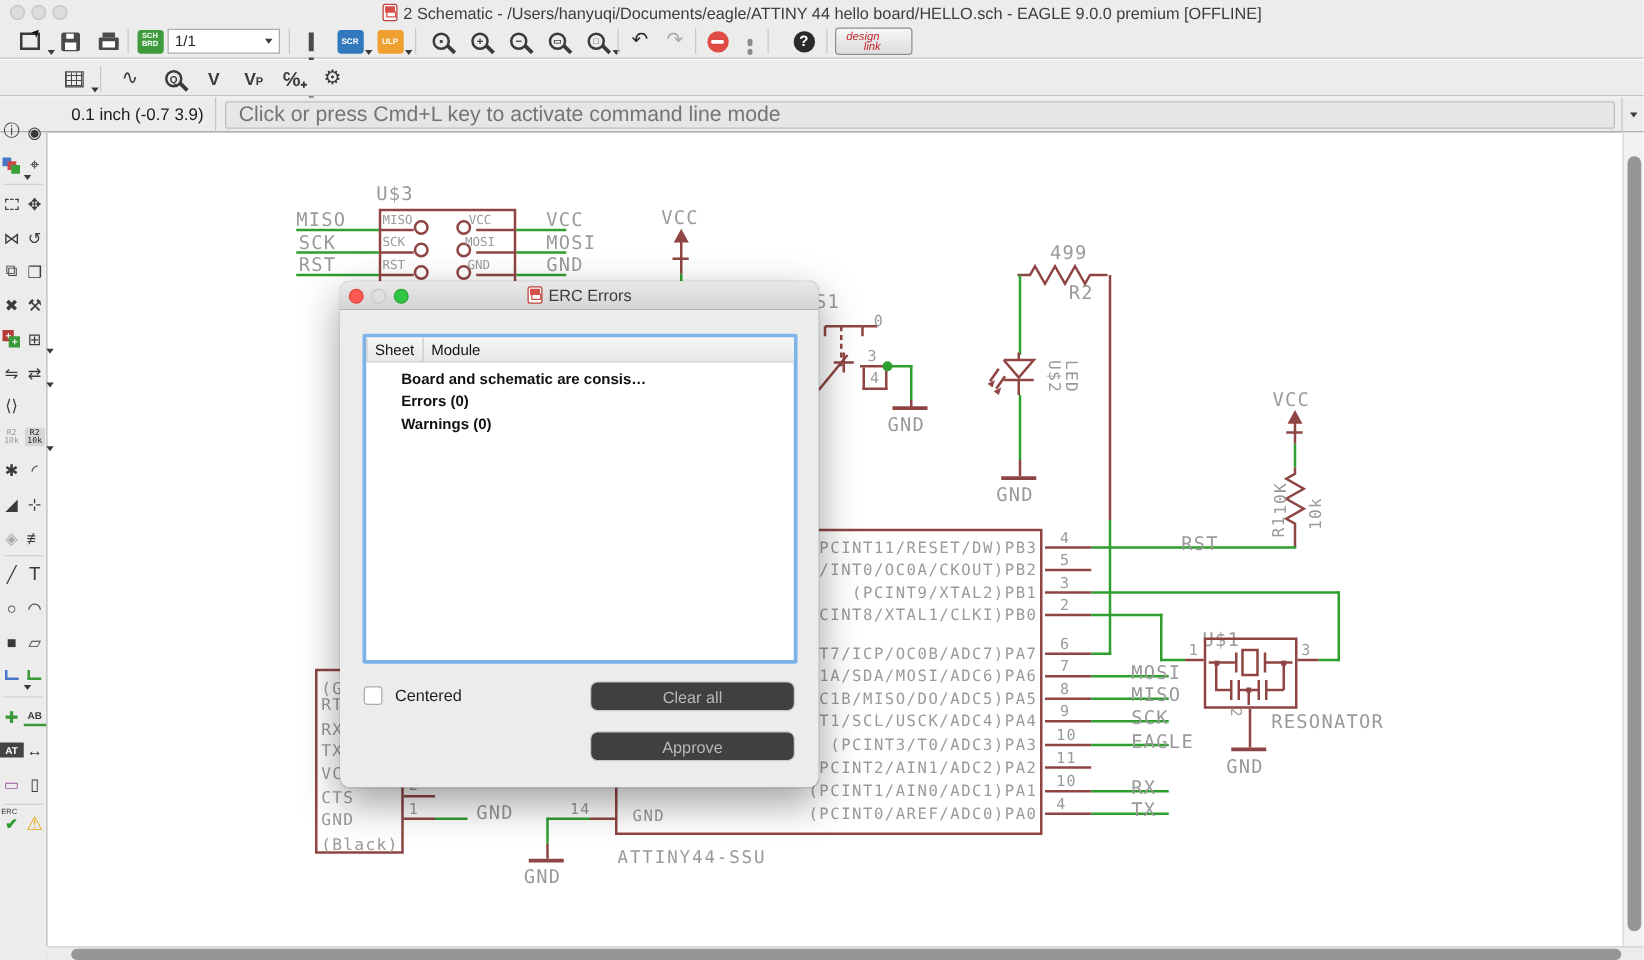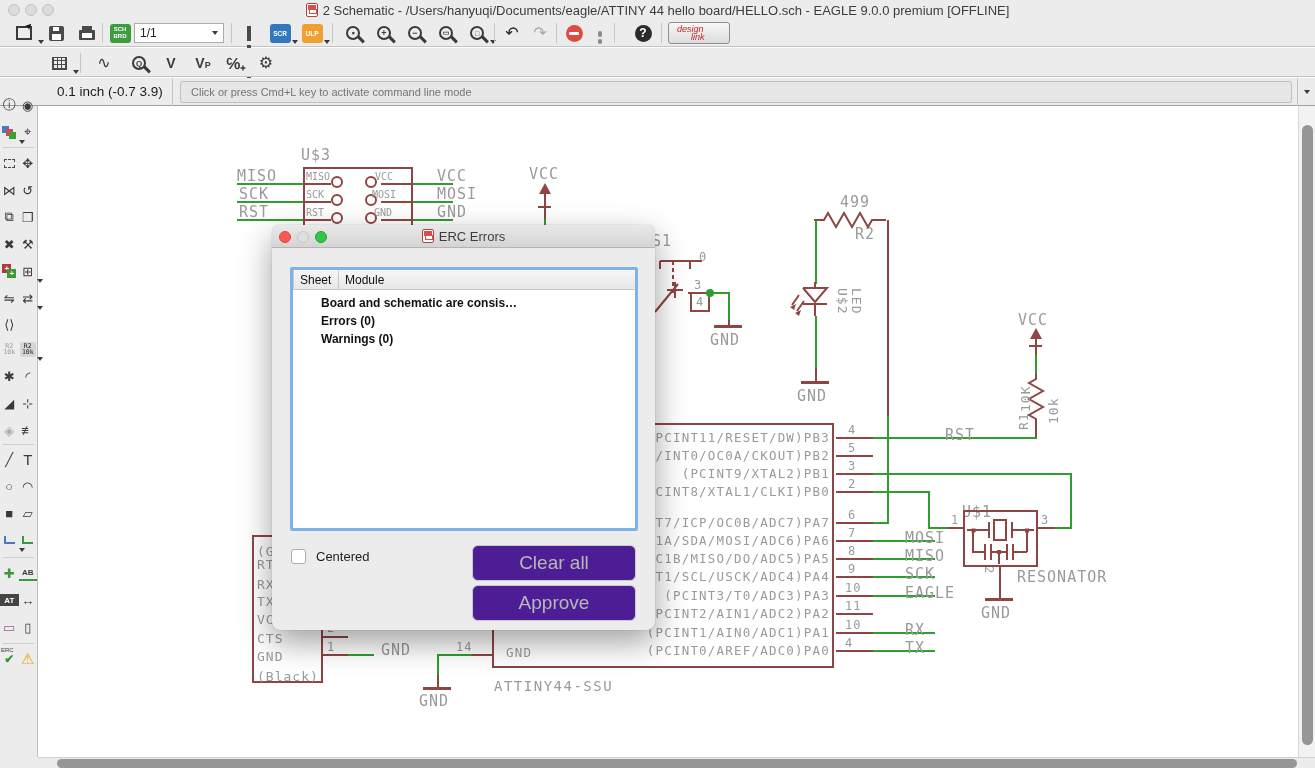--- a/index.html
+++ b/index.html
@@ -46,21 +46,21 @@
   .designlink{width:62px;height:22px;background:linear-gradient(#f7f7f7,#dcdcdc);border:1px solid #8f8f8f;
     border-radius:3px;position:relative;font-style:italic;color:#c0262c;font-size:9px;line-height:8px;
     display:flex;flex-direction:column;align-items:flex-start;justify-content:center;padding-left:8px}
   .designlink span:last-child{margin-left:14px}
   .sheetsel{width:90px;height:20px;background:#fff;border:1px solid #ababab;display:flex;align-items:center;
     font-size:12px;color:#222;padding:0 5px;justify-content:space-between}
   .gridic{width:15px;height:13px;border:1px solid #4a4a4a;
     background:repeating-linear-gradient(0deg,#4a4a4a 0 1px,transparent 1px 4px),
                repeating-linear-gradient(90deg,#4a4a4a 0 1px,transparent 1px 4px)}
   #cmdline{position:absolute;left:180px;top:3px;width:1112px;height:22px;background:#e6e6e6;
-    border:1px solid #bfbfbf;border-radius:2px;font-size:11px;color:#7f1d1d;padding:0 10px;
+    border:1px solid #bfbfbf;border-radius:2px;font-size:17px;color:#7f1d1d;padding:0 10px;
     font-family:"Liberation Sans",sans-serif;outline:none}
   #coords{position:absolute;left:57px;top:6px;font-size:13.5px;color:#1a1a1a}
   .vline{position:absolute;top:0;width:1px;height:28px;background:#c4c4c4}
   #cmddrop{position:absolute;right:0;top:0;width:18px;height:28px;border-left:1px solid #c4c4c4;
     display:flex;align-items:center;justify-content:center}
 
   
   #sidebar{position:absolute;left:0;top:106px;width:38px;height:662px;background:#ececec;border-right:1px solid #bdbdbd}
   .srow{position:absolute;left:0;width:37px;height:26px;display:flex}
   .scell{width:18.5px;display:flex;align-items:center;justify-content:center;
@@ -112,22 +112,22 @@
   #dlghdr{display:flex;height:20px;background:linear-gradient(#f6f6f6,#e8e8e8);
     border-bottom:1px solid #c9c9c9;font-size:12px;color:#111;align-items:center}
   #dlghdr .col{padding-left:6px;height:100%;display:flex;align-items:center}
   #dlghdr .c1{flex:1;justify-content:space-between;padding-right:4px}
   #dlghdr .c2{width:45px;border-left:1px solid #c9c9c9}
   #dlghdr .c3{width:46px;border-left:1px solid #c9c9c9}
   .drow{font-size:12px;font-weight:bold;color:#111;padding-left:28px;line-height:18px}
   #dlgchk{position:absolute;left:19px;top:324px;width:15px;height:15px;background:#fff;
     border:1px solid #adadad;border-radius:3px}
   #dlgchklbl{position:absolute;left:44px;top:324px;font-size:13px;color:#1d1d1d}
-  .dbtn{position:absolute;left:200px;width:164px;height:36px;background:#4c1d95;border:1px solid #c9c9c9;
-    border-radius:6px;font-size:19px;color:#b8b8b8;display:flex;align-items:center;justify-content:center}
+  .dbtn{position:absolute;left:200px;width:164px;height:24px;background:#404040;border:1px solid #c9c9c9;
+    border-radius:6px;font-size:13px;color:#b8b8b8;display:flex;align-items:center;justify-content:center}
   .sortarr{font-size:8px;color:#777}
 </style>
 </head>
 <body>
 
 <div id="canvas"></div>
 
 <div id="schematic" class="abs" style="left:0;top:0;z-index:10">
 
   <div>

